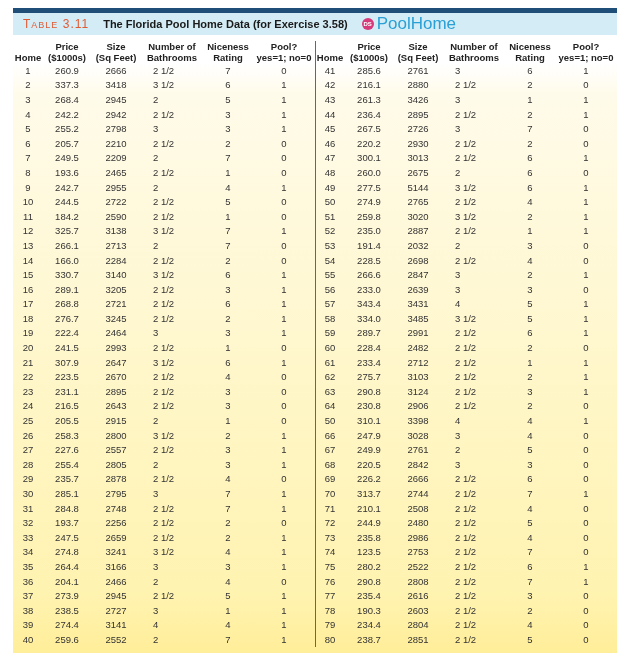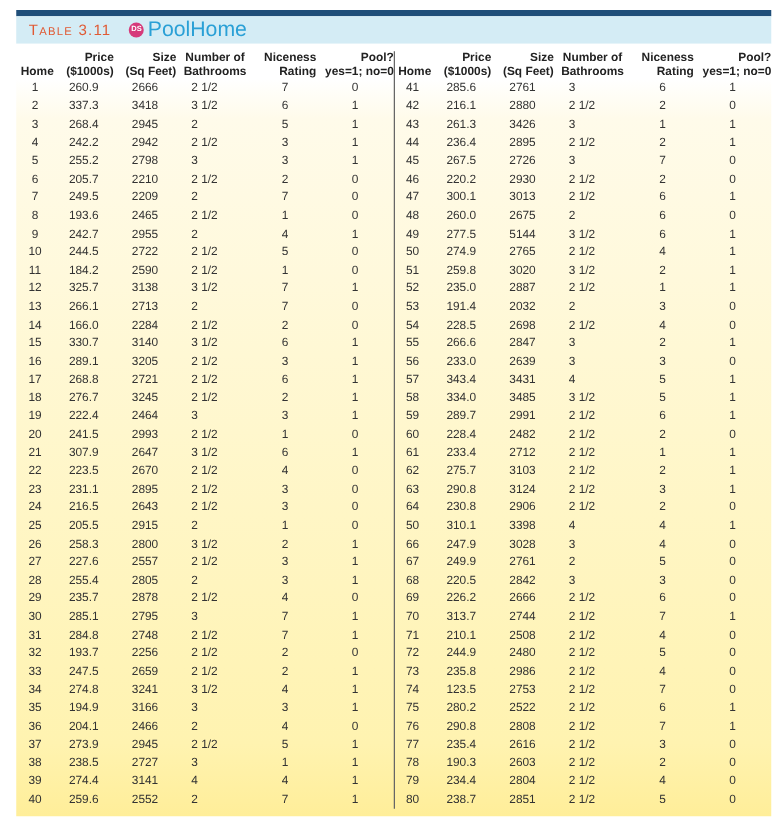--- a/index.html
+++ b/index.html
@@ -10,36 +10,37 @@
   .tbl-label .sm{font-size:9px;}
   .tbl-title{color:#1a1a1a;font-weight:bold;font-size:11px;margin-left:14px;}
   .ds-icon{display:inline-block;width:12px;height:12px;border-radius:50%;background:#d63a7a;color:#fff;font-size:6px;font-weight:bold;text-align:center;line-height:12px;margin-left:14px;}
   .ds-name{color:#2aa0d6;font-size:17px;margin-left:3px;}
   .table-area{position:absolute;left:13px;top:35px;width:604px;height:618px;background:linear-gradient(to bottom,#ffffff 0px,#ffffff 28px,#fffbea 60px,#fff3b0 560px,#ffee99 618px);}
   .half{position:absolute;top:0;width:302px;}
   .half.left{left:0;}
   .half.right{left:302px;}
   .divider{position:absolute;left:302px;top:6px;width:1px;height:606px;background:#666;}
   .hdr{display:flex;height:28px;font-size:9.5px;font-weight:bold;color:#222;line-height:11px;}
-  .hdr div{display:flex;flex-direction:column;justify-content:flex-end;text-align:right;}
+  .hdr div{display:flex;flex-direction:column;justify-content:flex-end;text-align:center;}
   .row{display:flex;height:14.6px;font-size:9.5px;color:#333;align-items:center;}
   .c-home{width:30px;text-align:center;}
   .c-price{width:48px;text-align:center;}
   .c-size{width:50px;text-align:center;}
   .c-bath{width:62px;text-align:left;padding-left:12px;box-sizing:border-box;}
   .c-nice{width:50px;text-align:center;}
   .c-pool{width:62px;text-align:center;}
   .hdr .c-bath{text-align:center;padding-left:0;}
 </style>
 </head>
 <body>
 
 <div class="topbar"></div>
 <div class="titlebar">
   <span class="tbl-label"><span>T</span><span class="sm">ABLE</span> <span>3.11</span></span>
+  <span class="tbl-title">The Florida Pool Home Data (for Exercise 3.58)</span>
   <span class="ds-icon">DS</span>
   <span class="ds-name">PoolHome</span>
 </div>
 
 <div class="table-area">
   <div class="half left">
     <div class="hdr">
       <div class="c-home">
           <span></span>
           <span>Home</span>
@@ -333,21 +334,21 @@
         <div class="row">
           <div class="c-home">34</div>
           <div class="c-price">274.8</div>
           <div class="c-size">3241</div>
           <div class="c-bath">3 1/2</div>
           <div class="c-nice">4</div>
           <div class="c-pool">1</div>
         </div>
         <div class="row">
           <div class="c-home">35</div>
-          <div class="c-price">194.9</div>
+          <div class="c-price">264.4</div>
           <div class="c-size">3166</div>
           <div class="c-bath">3</div>
           <div class="c-nice">3</div>
           <div class="c-pool">1</div>
         </div>
         <div class="row">
           <div class="c-home">36</div>
           <div class="c-price">204.1</div>
           <div class="c-size">2466</div>
           <div class="c-bath">2</div>

